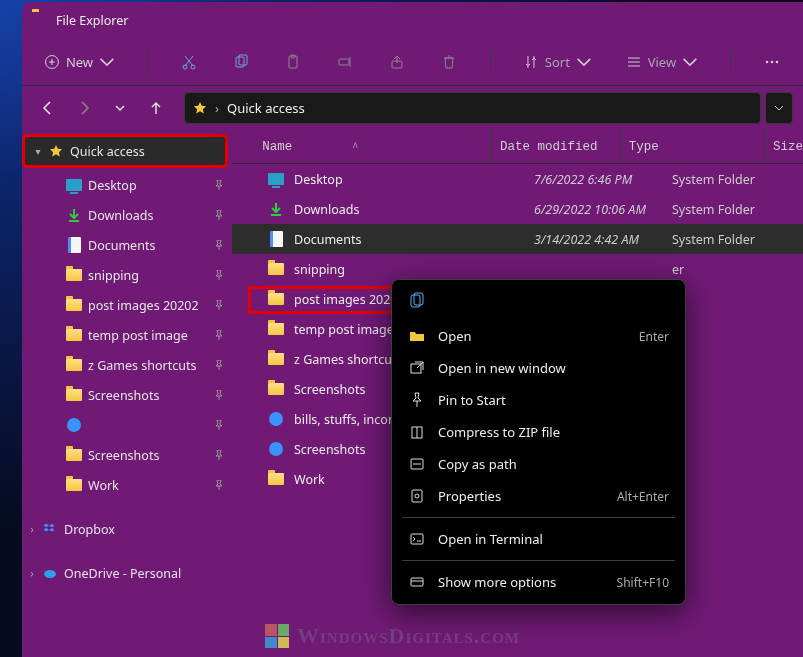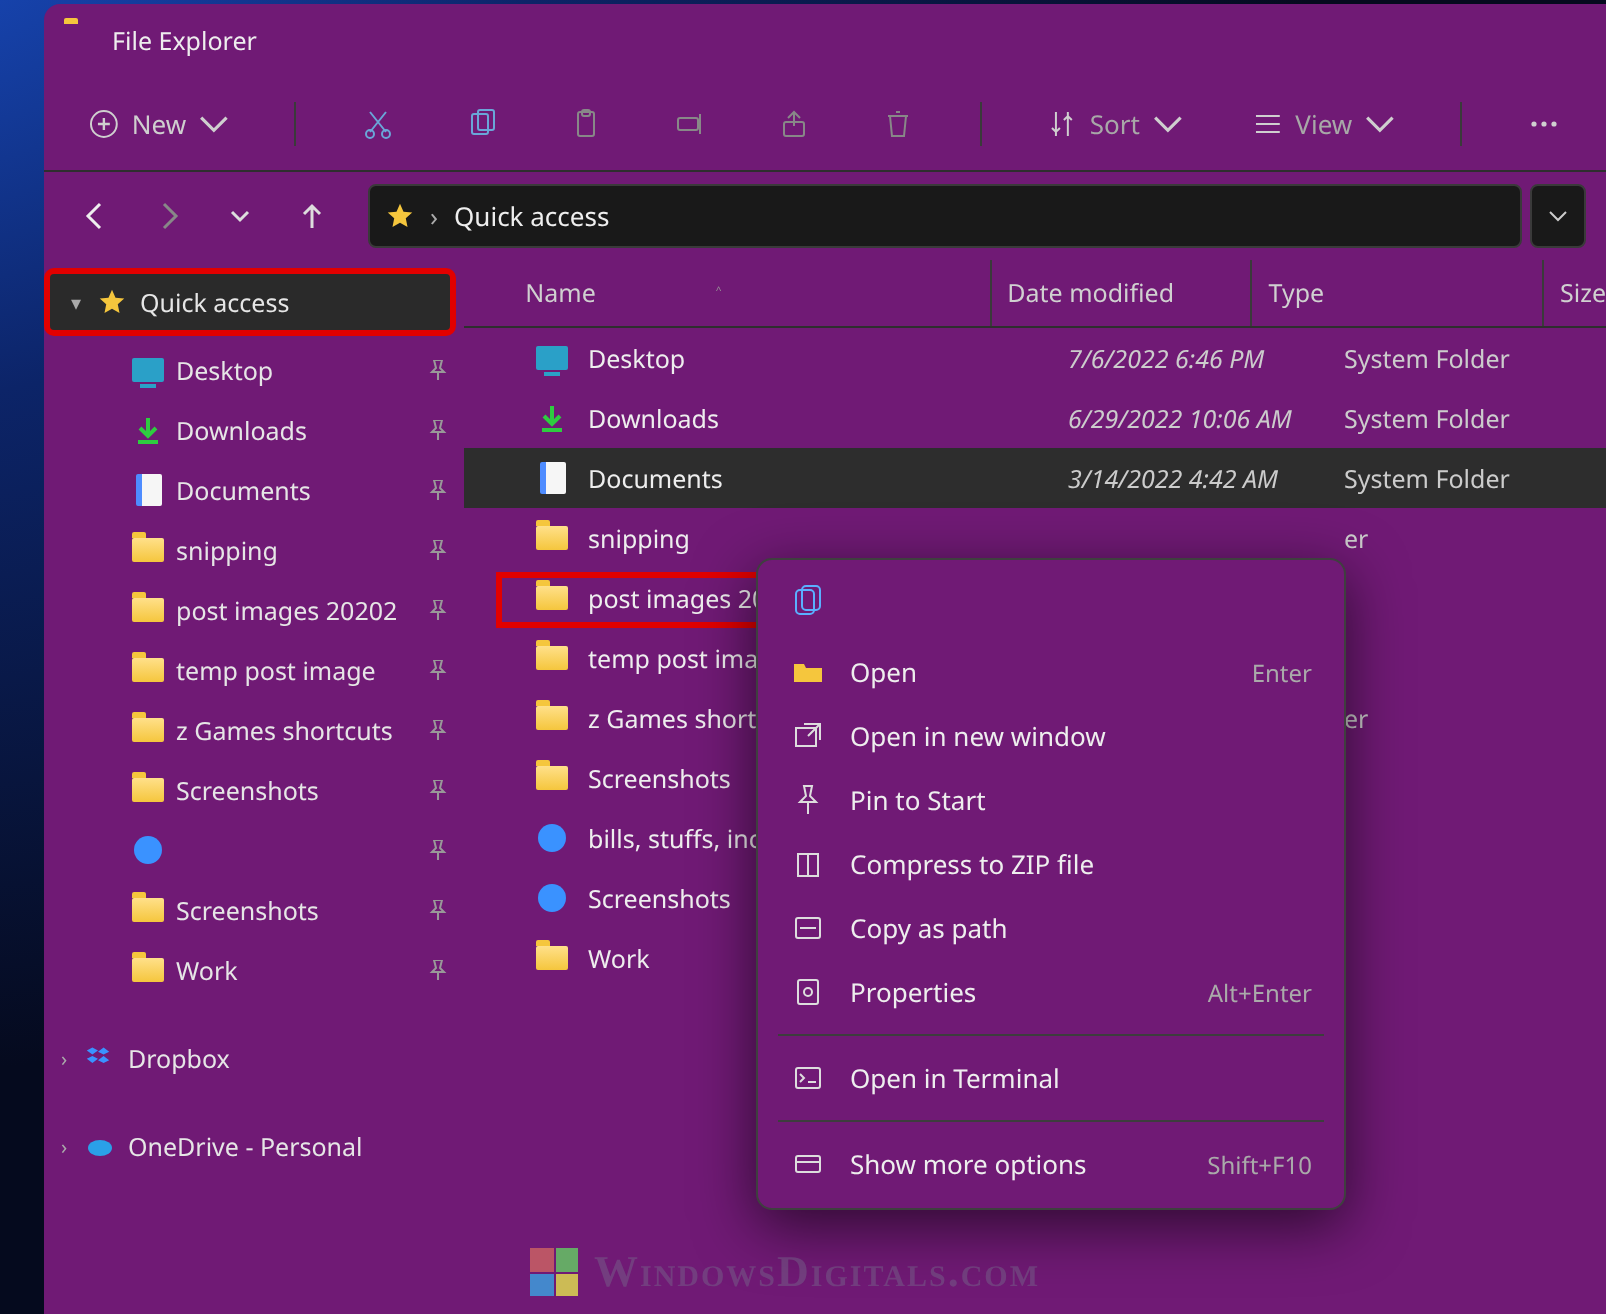--- a/index.html
+++ b/index.html
@@ -105,40 +105,40 @@
 .highlight-red { outline: 3px solid #e20000; outline-offset:-1px; }
 .main {
   flex:1; overflow:hidden; position:relative;
 }
 .headerrow {
   height:34px; display:flex; align-items:center;
   font-size:12.5px; color:#d0d0d0;
   border-bottom: 1px solid #2e2e2e;
   padding-left:4px;
 }
-.col { display:flex; align-items:center; }
+.col { display:flex; align-items:center;font-family:Liberation Mono, monospace; }
 .col-cb { width:24px; }
 .col-name { width:250px; gap:10px; padding-left:4px;}
 .col-date { width:138px; }
 .col-type { width:120px; }
 .col-size { flex:1;margin-left:32px; }
 .col-border { border-left:1px solid #3a3a3a; padding-left:8px; height:100%; display:flex; align-items:center;}
 .sort-chev { margin-left:50px; color:#999; font-size:10px;}
 .filerow {
   height:30px; display:flex; align-items:center;
   padding-left:4px;
 }
 .filerow .ficon { width:24px; display:flex; justify-content:center; margin-left:4px; margin-right:6px;}
 .filerow .fname { width:240px; font-size:12.5px; color:#eee;}
 .filerow .fdate { width:138px; font-size:12.5px; color:#ccc;font-style:italic;}
 .filerow .ftype { width:120px; font-size:12.5px; color:#ccc;}
 .filerow.sel { background:#2d2d2d; }
 .ctxmenu {
-  position:absolute; left:378px; top:279px; width:295px;
-  background:#701a75; border:1px solid #3f3f3f; border-radius:8px;
+  position:absolute; left:391px; top:279px; width:295px;
+  background:#000000; border:1px solid #3f3f3f; border-radius:8px;
   box-shadow:0 8px 30px rgba(0,0,0,.6);
   z-index:50; padding:6px 6px;
 }
 .ctx-strip {
   display:flex; gap:14px; padding:6px 10px 10px;
 }
 .ctx-strip svg { width:18px; height:18px; fill:#5ab0ff; stroke:#5ab0ff; }
 .ctx-item {
   height:32px; display:flex; align-items:center; gap:12px;
   padding:0 10px; border-radius:4px; font-size:13px; color:#eee;

